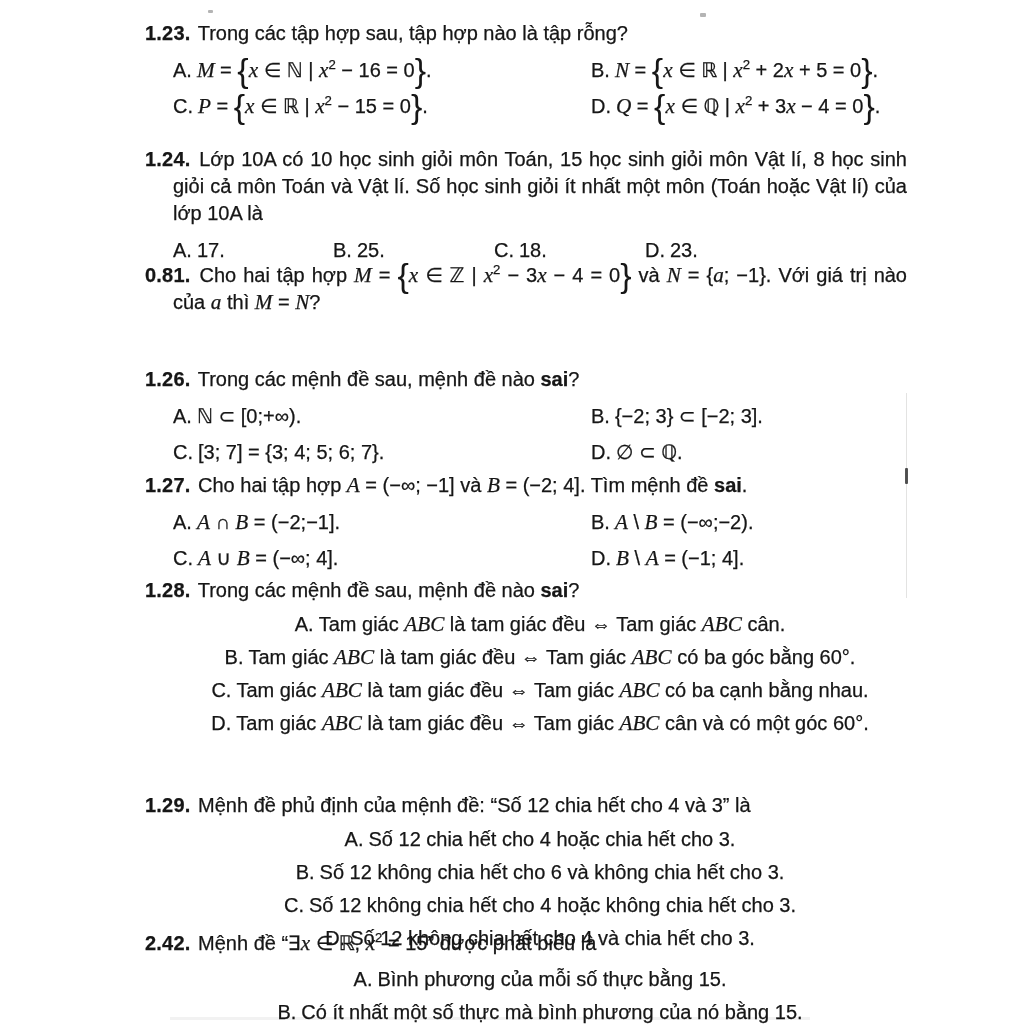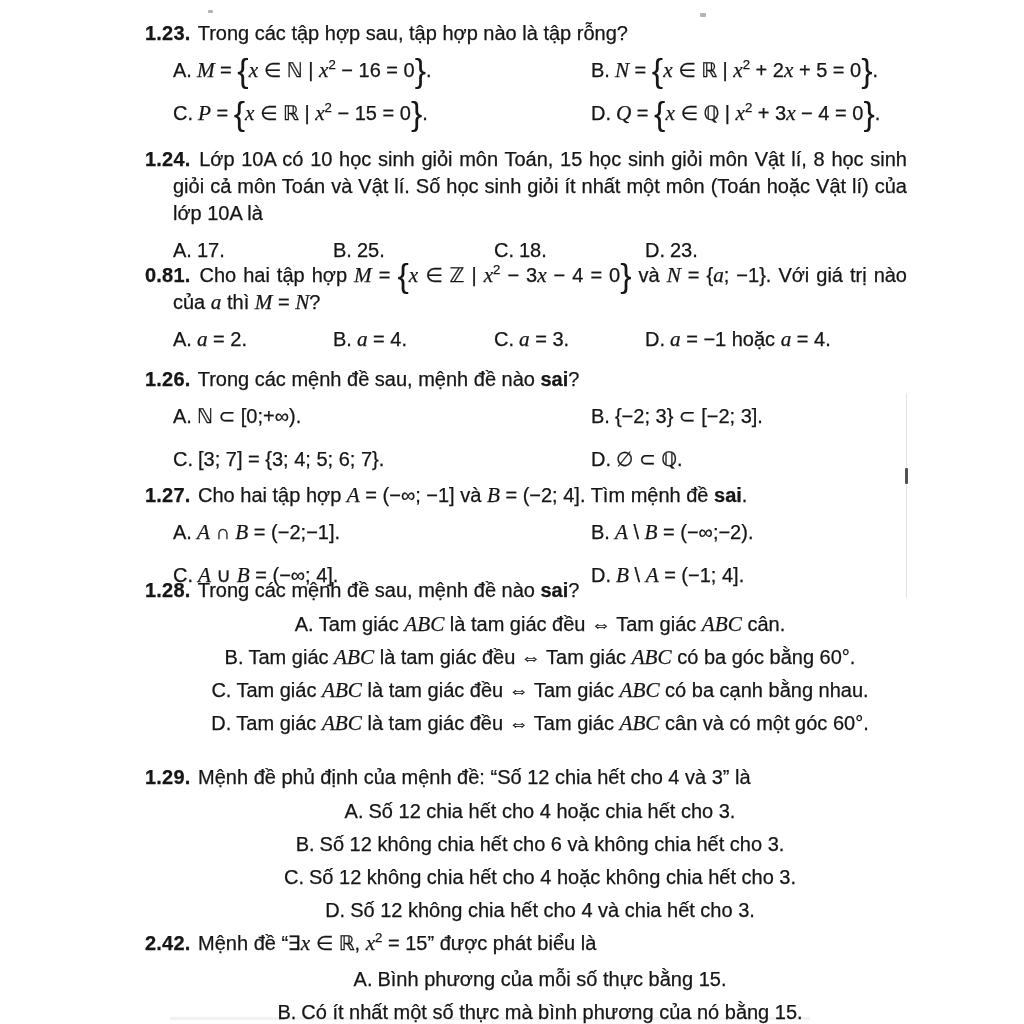--- a/index.html
+++ b/index.html
@@ -7,21 +7,21 @@
     width:1024px;height:1024px;overflow:hidden;background:#ffffff;
     font-family:"Liberation Sans","DejaVu Sans",sans-serif;
     font-size:20px;color:#161616;
     -webkit-text-stroke:0.25px currentColor;
   }
   .sheet{position:relative;width:1024px;height:1024px;background:#ffffff;}
   .q{position:absolute;left:145px;width:762px;}
   .stem{margin:0;padding-left:28px;text-indent:-28px;line-height:27px;text-align:justify;}
   .num{font-weight:700;letter-spacing:0.2px;padding-right:2px;}
   .opts{margin:9px 0 0 0;padding-left:28px;}
-  .opts.two-col{display:grid;grid-template-columns:418px auto;row-gap:15px;}
+  .opts.two-col{display:grid;grid-template-columns:418px auto;row-gap:8px;}
   .opts.four-col{display:grid;grid-template-columns:160px 161px 151px auto;}
   .opts.stack{margin-top:6px;}
   .opt{margin:0;line-height:28px;white-space:nowrap;}
   .opts.stack .opt{display:block;margin:0 0 5px 0;line-height:28px;text-align:center;}
   .ol{padding-right:5px;}
   .ot i, .stem i{font-family:"Liberation Serif","DejaVu Serif",serif;font-size:1.06em;}
   sup{font-size:0.66em;line-height:0;vertical-align:super;}
   .ot b,.stem b{font-weight:700;}
   .br{font-size:1.7em;line-height:0.8;vertical-align:-0.14em;font-weight:400;-webkit-text-stroke:0;}
   
@@ -52,59 +52,53 @@
     <div class="opts four-col">
       <p class="opt"><span class="ol">A.</span><span class="ot">17.</span></p>
       <p class="opt"><span class="ol">B.</span><span class="ot">25.</span></p>
       <p class="opt"><span class="ol">C.</span><span class="ot">18.</span></p>
       <p class="opt"><span class="ol">D.</span><span class="ot">23.</span></p>
     </div>
   </section>
 
   <section class="q" style="top:262px">
     <p class="stem"><b class="num">0.81.</b> <span class="stext">Cho hai tập hợp <i>M</i> = <span class="br">{</span><i>x</i> ∈ ℤ | <i>x</i><sup>2</sup> − 3<i>x</i> − 4 = 0<span class="br">}</span> và <i>N</i> = {<i>a</i>; −1}. Với giá trị nào của <i>a</i> thì <i>M</i> = <i>N</i>?</span></p>
-    <div class="opts four-col">
-      <p class="opt"><span class="ol">A.</span><span class="ot"><i>a</i> = 2.</span></p>
-      <p class="opt"><span class="ol">B.</span><span class="ot"><i>a</i> = 4.</span></p>
-      <p class="opt"><span class="ol">C.</span><span class="ot"><i>a</i> = 3.</span></p>
-      <p class="opt"><span class="ol">D.</span><span class="ot"><i>a</i> = −1 hoặc <i>a</i> = 4.</span></p>
-    </div>
   </section>
 
   <section class="q" style="top:366px">
     <p class="stem"><b class="num">1.26.</b> <span class="stext">Trong các mệnh đề sau, mệnh đề nào <b>sai</b>?</span></p>
     <div class="opts two-col">
       <p class="opt"><span class="ol">A.</span><span class="ot">ℕ ⊂ [0;+∞).</span></p>
       <p class="opt"><span class="ol">B.</span><span class="ot">{−2; 3} ⊂ [−2; 3].</span></p>
       <p class="opt"><span class="ol">C.</span><span class="ot">[3; 7] = {3; 4; 5; 6; 7}.</span></p>
       <p class="opt"><span class="ol">D.</span><span class="ot">∅ ⊂ ℚ.</span></p>
     </div>
   </section>
 
-  <section class="q" style="top:482px">
+  <section class="q" style="top:472px">
     <p class="stem"><b class="num">1.27.</b> <span class="stext">Cho hai tập hợp <i>A</i> = (−∞; −1] và <i>B</i> = (−2; 4]. Tìm mệnh đề <b>sai</b>.</span></p>
     <div class="opts two-col">
       <p class="opt"><span class="ol">A.</span><span class="ot"><i>A</i> ∩ <i>B</i> = (−2;−1].</span></p>
       <p class="opt"><span class="ol">B.</span><span class="ot"><i>A</i> \ <i>B</i> = (−∞;−2).</span></p>
       <p class="opt"><span class="ol">C.</span><span class="ot"><i>A</i> ∪ <i>B</i> = (−∞; 4].</span></p>
       <p class="opt"><span class="ol">D.</span><span class="ot"><i>B</i> \ <i>A</i> = (−1; 4].</span></p>
     </div>
   </section>
 
   <section class="q" style="top:577px">
     <p class="stem"><b class="num">1.28.</b> <span class="stext">Trong các mệnh đề sau, mệnh đề nào <b>sai</b>?</span></p>
     <div class="opts stack">
       <p class="opt"><span class="ol">A.</span><span class="ot">Tam giác <i>ABC</i> là tam giác đều ⇔ Tam giác <i>ABC</i> cân.</span></p>
       <p class="opt"><span class="ol">B.</span><span class="ot">Tam giác <i>ABC</i> là tam giác đều ⇔ Tam giác <i>ABC</i> có ba góc bằng 60°.</span></p>
       <p class="opt"><span class="ol">C.</span><span class="ot">Tam giác <i>ABC</i> là tam giác đều ⇔ Tam giác <i>ABC</i> có ba cạnh bằng nhau.</span></p>
       <p class="opt"><span class="ol">D.</span><span class="ot">Tam giác <i>ABC</i> là tam giác đều ⇔ Tam giác <i>ABC</i> cân và có một góc 60°.</span></p>
     </div>
   </section>
 
-  <section class="q" style="top:764px">
+  <section class="q" style="top:792px">
     <p class="stem"><b class="num">1.29.</b> <span class="stext">Mệnh đề phủ định của mệnh đề: “Số 12 chia hết cho 4 và 3” là</span></p>
     <div class="opts stack">
       <p class="opt"><span class="ol">A.</span><span class="ot">Số 12 chia hết cho 4 hoặc chia hết cho 3.</span></p>
       <p class="opt"><span class="ol">B.</span><span class="ot">Số 12 không chia hết cho 6 và không chia hết cho 3.</span></p>
       <p class="opt"><span class="ol">C.</span><span class="ot">Số 12 không chia hết cho 4 hoặc không chia hết cho 3.</span></p>
       <p class="opt"><span class="ol">D.</span><span class="ot">Số 12 không chia hết cho 4 và chia hết cho 3.</span></p>
     </div>
   </section>
 
   <section class="q" style="top:930px">

